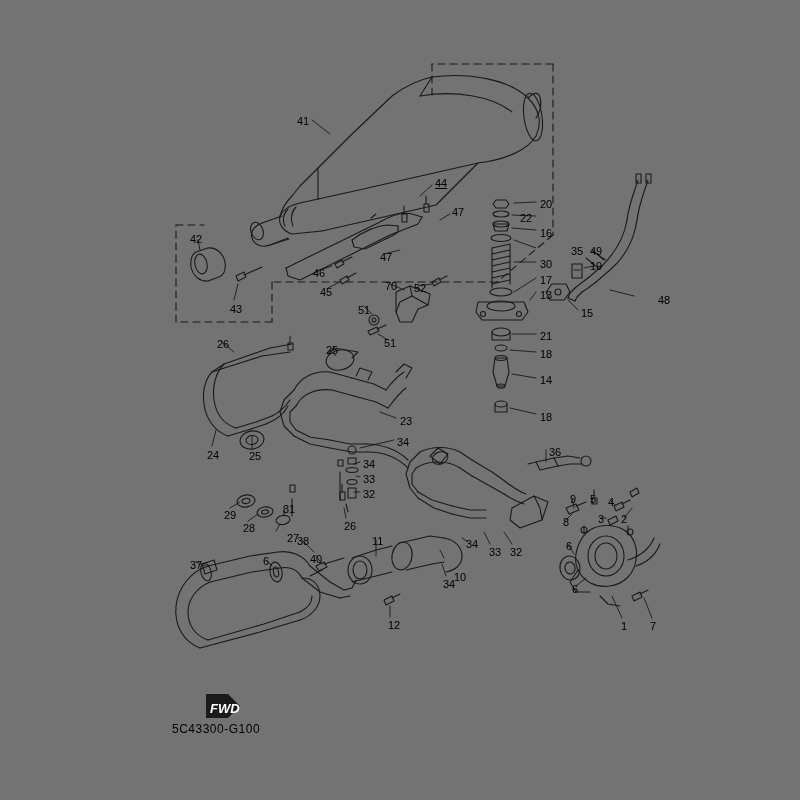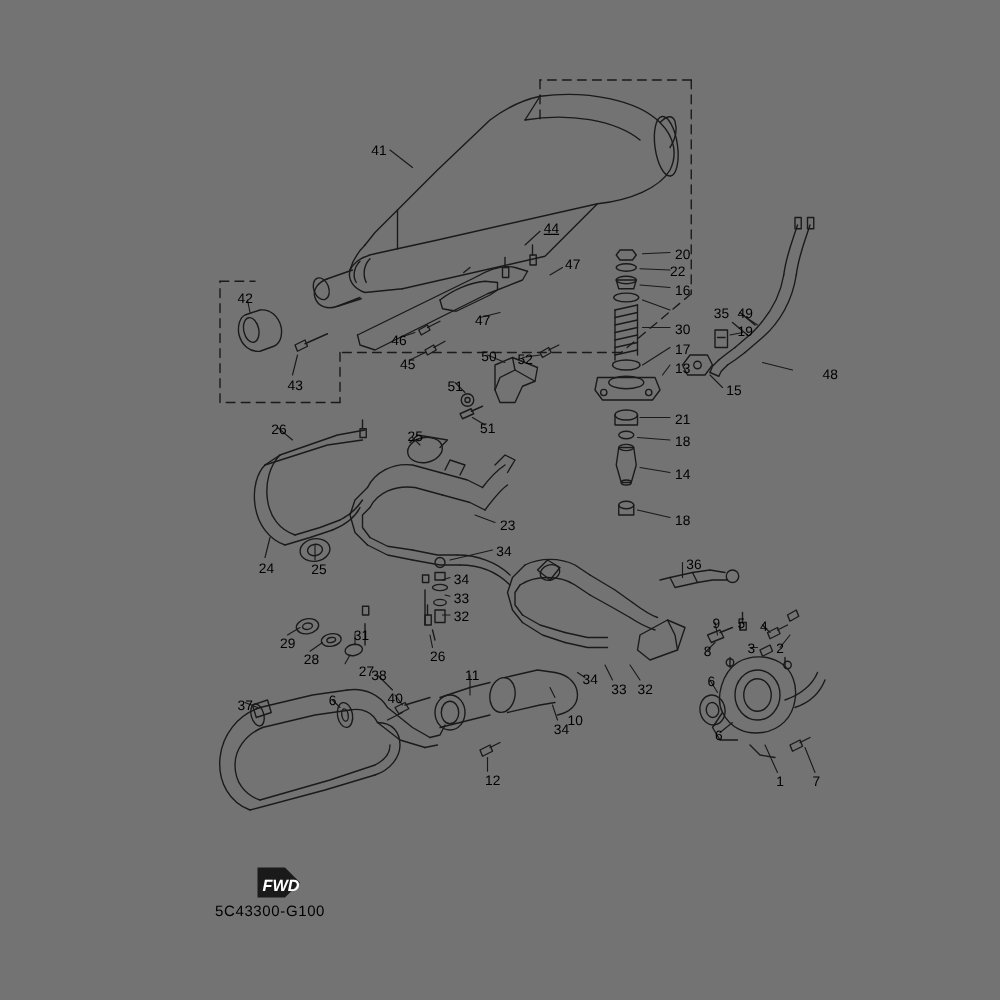--- a/index.html
+++ b/index.html
@@ -415,41 +415,41 @@
       <path d="M196 562 L206 566"></path>
       <path d="M266 560 L272 566"></path>
       <path d="M390 617 L390 606"></path>
     </g>
   </svg>
 
   <div class="callout" style="left:297px;top:116px;">41</div>
   <div class="callout" style="left:435px;top:178px;text-decoration:underline;">44</div>
   <div class="callout" style="left:452px;top:207px;">47</div>
   <div class="callout" style="left:540px;top:199px;">20</div>
-  <div class="callout" style="left:536px;top:213px;">22</div>
+  <div class="callout" style="left:520px;top:213px;">22</div>
   <div class="callout" style="left:540px;top:228px;">16</div>
   <div class="callout" style="left:540px;top:246px;margin-left:31px;">35</div>
   <div class="callout" style="left:540px;top:259px;">30</div>
   <div class="callout" style="left:540px;top:275px;">17</div>
   <div class="callout" style="left:540px;top:290px;">13</div>
   <div class="callout" style="left:590px;top:246px;">49</div>
   <div class="callout" style="left:590px;top:261px;">19</div>
   <div class="callout" style="left:637px;top:295px;margin-left:21px;">48</div>
   <div class="callout" style="left:581px;top:308px;">15</div>
   <div class="callout" style="left:540px;top:331px;">21</div>
   <div class="callout" style="left:540px;top:349px;">18</div>
   <div class="callout" style="left:540px;top:375px;">14</div>
   <div class="callout" style="left:540px;top:412px;">18</div>
   <div class="callout" style="left:190px;top:234px;">42</div>
   <div class="callout" style="left:230px;top:304px;">43</div>
   <div class="callout" style="left:313px;top:268px;">46</div>
   <div class="callout" style="left:320px;top:287px;">45</div>
   <div class="callout" style="left:380px;top:252px;">47</div>
   <div class="callout" style="left:414px;top:283px;">52</div>
-  <div class="callout" style="left:385px;top:281px;">50</div>
+  <div class="callout" style="left:385px;top:281px;">70</div>
   <div class="callout" style="left:358px;top:305px;">51</div>
   <div class="callout" style="left:384px;top:338px;">51</div>
   <div class="callout" style="left:217px;top:339px;">26</div>
   <div class="callout" style="left:326px;top:345px;">25</div>
   <div class="callout" style="left:400px;top:416px;">23</div>
   <div class="callout" style="left:207px;top:450px;">24</div>
   <div class="callout" style="left:249px;top:451px;">25</div>
   <div class="callout" style="left:549px;top:447px;">36</div>
   <div class="callout" style="left:397px;top:437px;">34</div>
   <div class="callout" style="left:363px;top:459px;">34</div>

